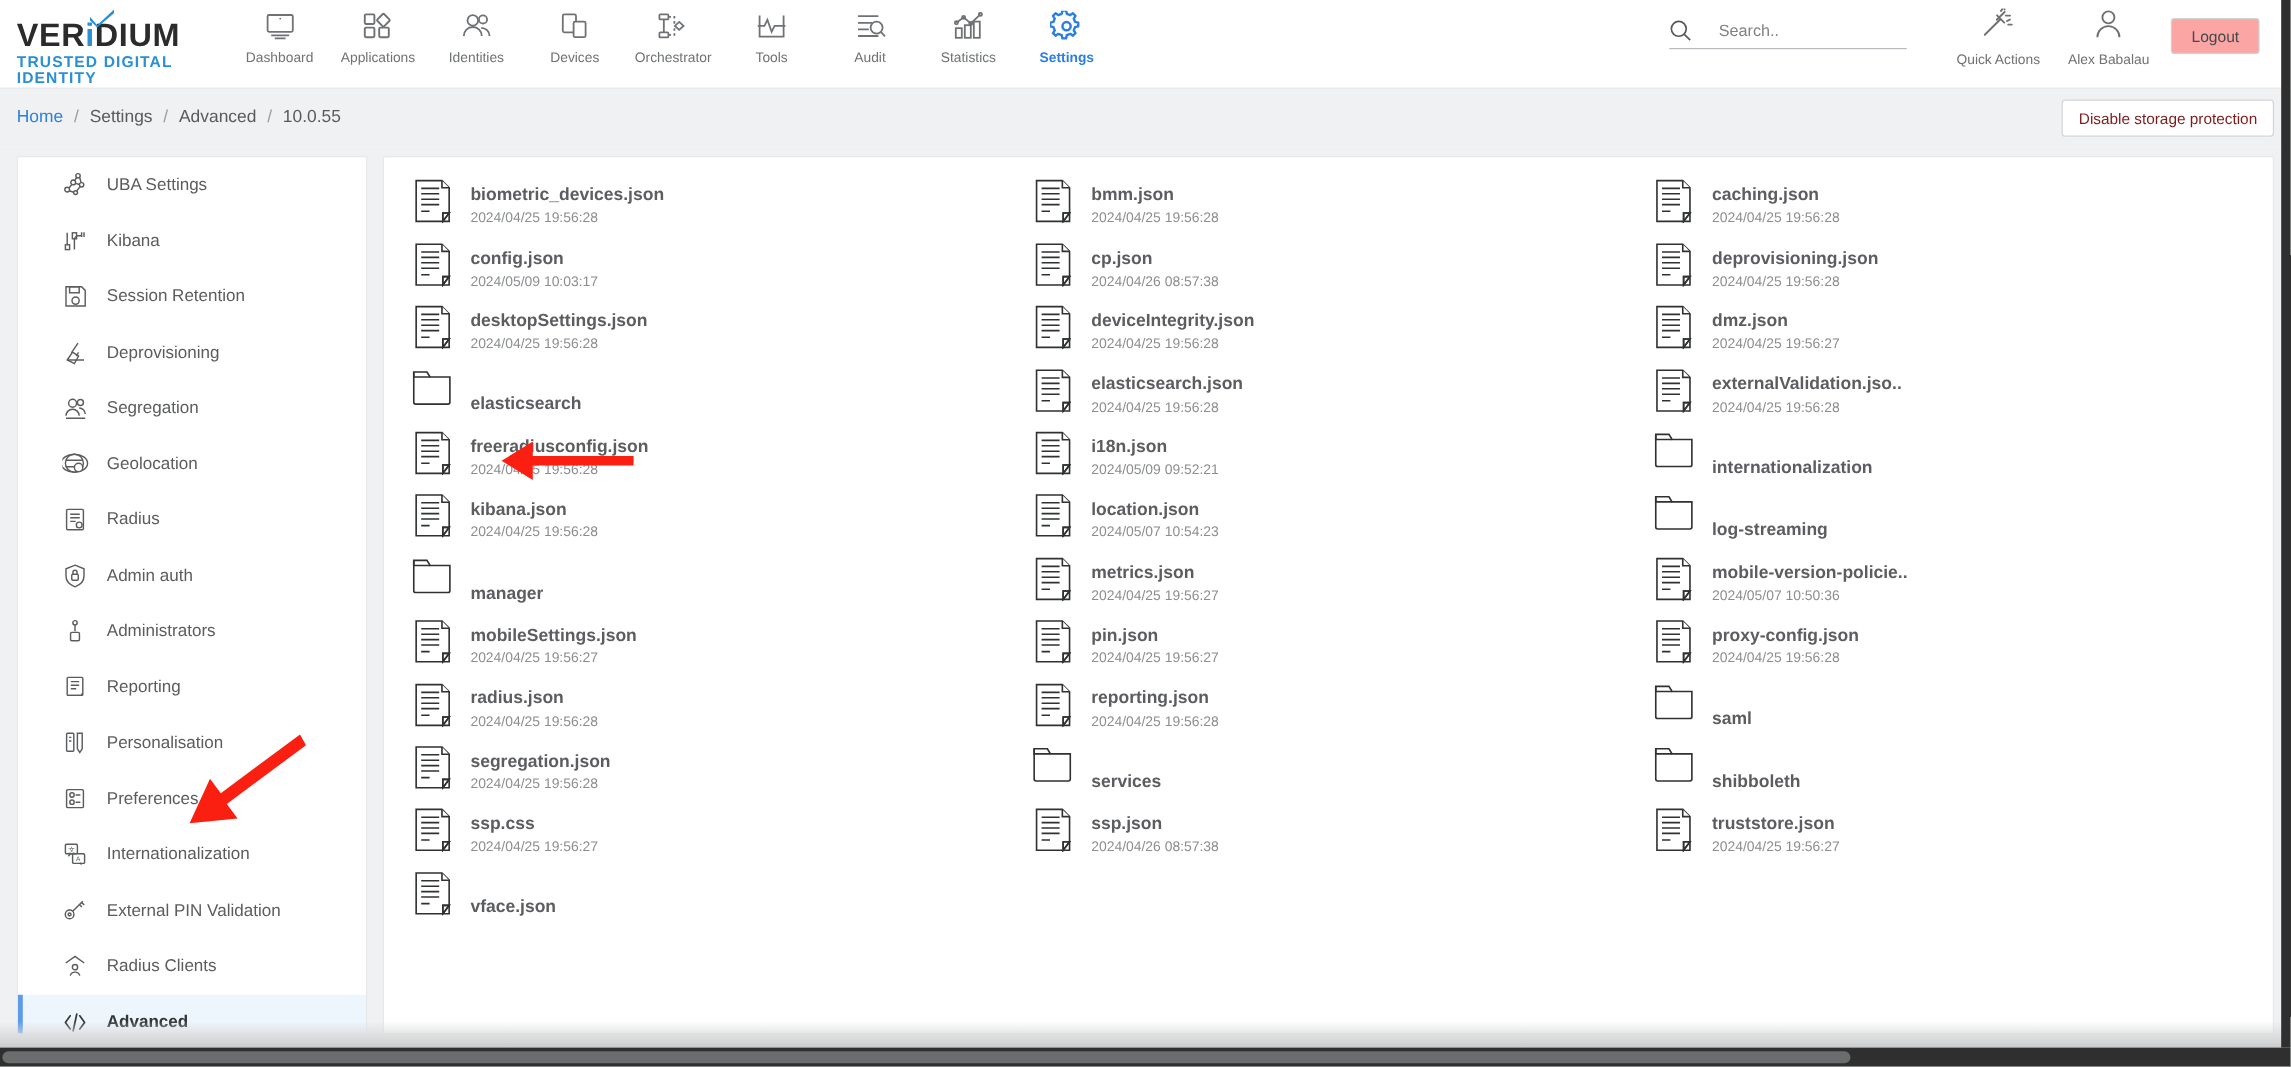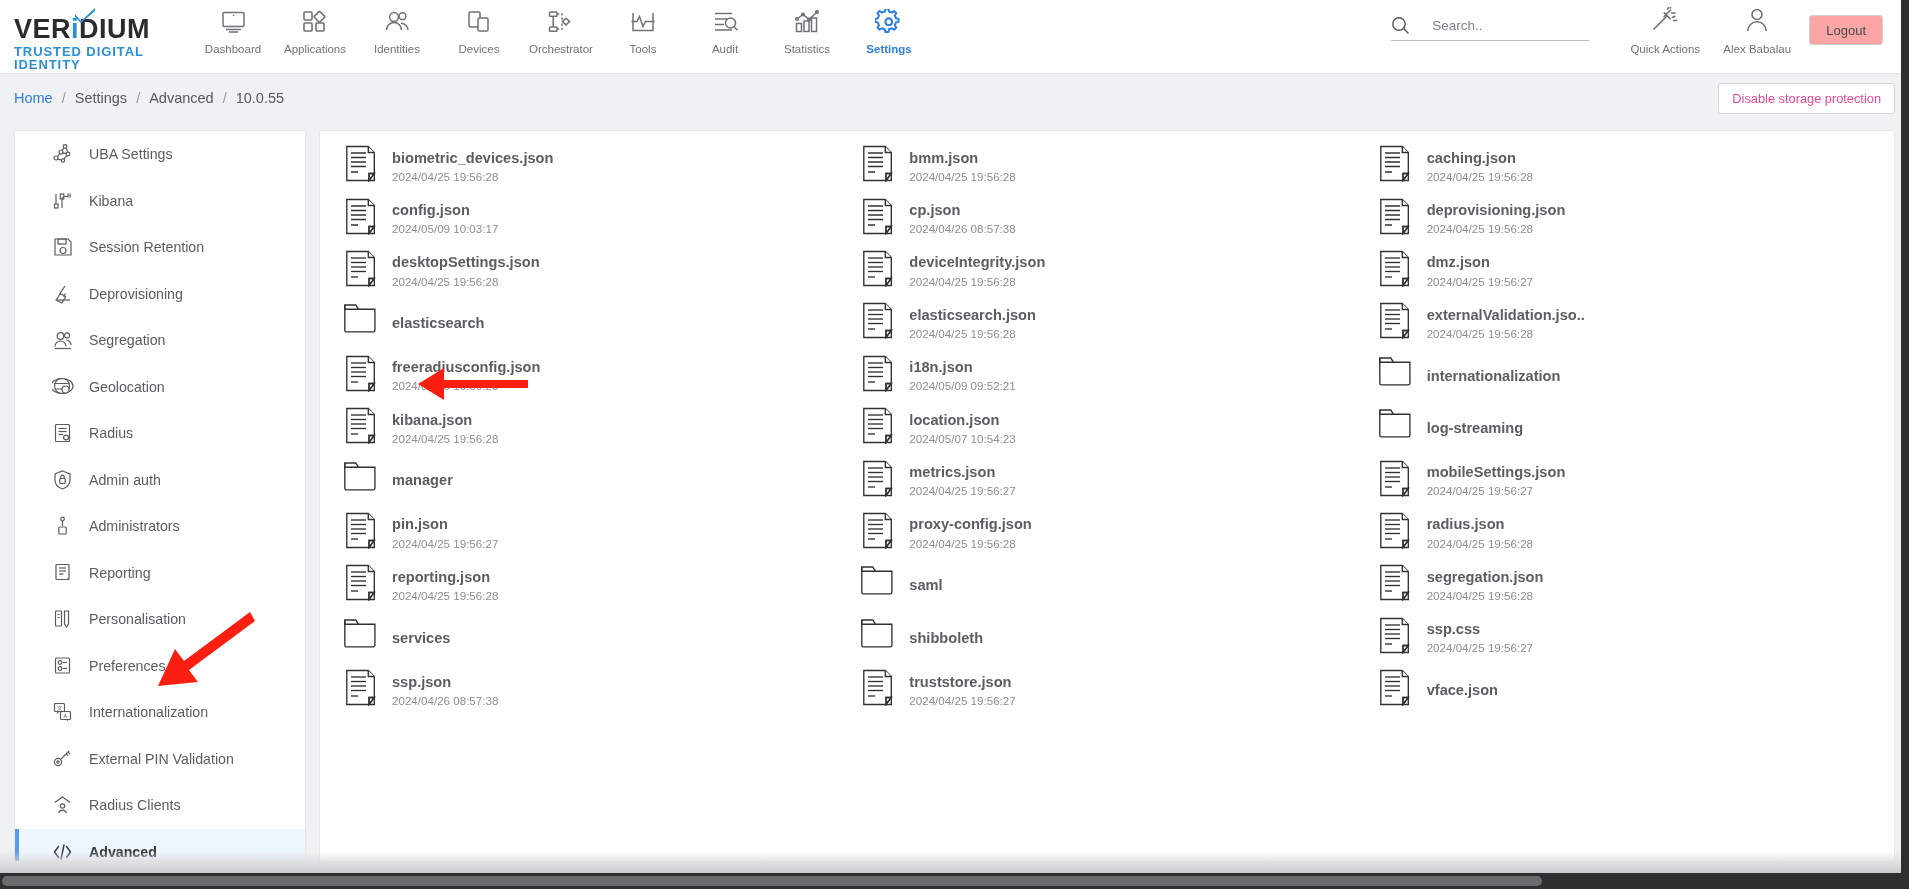--- a/index.html
+++ b/index.html
@@ -141,21 +141,21 @@
   }
   .crumbs { font-size: 14.5px; color: #58595b; display: flex; align-items: center; }
   .crumbs .c-home { color: #2b7fe0; cursor: pointer; }
   .crumbs .c-sep { margin: 0 9px; color: #9a9c9e; }
   .crumbs .c-item { cursor: pointer; }
   .storage-btn {
     margin-left: auto;
     height: 31px;
     padding: 0 13px;
     font-size: 12.8px;
-    color: #ec4899;
+    color: #7f1d1d;
     background: #ffffff;
     border: 1px solid #d2d5d8;
     border-radius: 3px;
     cursor: pointer;
     font-family: "Liberation Sans", sans-serif;
   }
 
   
   .body-area {
     position: relative;
@@ -207,21 +207,21 @@
     padding: 6px 0 0 0;
   }
   .filegrid {
     display: grid;
     grid-template-columns: repeat(3, 1fr);
     column-gap: 0px;
     padding-left: 22px;
   }
   .fileitem {
     display: flex;
-    align-items: center;
+    align-items: flex-end;
     height: 52.4px;
     cursor: pointer;
     padding-top: 4px;
   }
   .fileitem .fi-icon {
     width: 36px; height: 40px;
     flex: 0 0 36px;
     display: flex; align-items: flex-start; justify-content: center;
     margin-right: 14px;
   }
@@ -1004,20 +1004,39 @@
                 <line x1="6" y1="8" x2="21" y2="8"></line>
                 <line x1="6" y1="12.5" x2="21" y2="12.5"></line>
                 <line x1="6" y1="17" x2="21" y2="17"></line>
                 <line x1="6" y1="21.5" x2="21" y2="21.5"></line>
                 <line x1="6" y1="27" x2="13" y2="27"></line>
                 <path d="M24 28.5 h5.3 l-5.3 7 z" fill="#fff"></path>
                 <path d="M24 28.5 v7 l5.3 -7 z"></path>
               </svg>
             </span>
             <div class="fi-text">
+              <span class="fi-name">mobile-version-policie..</span>
+              <span class="fi-date">2024/05/07 10:50:36</span>
+            </div>
+          </div>
+          <div class="fileitem">
+            <span class="fi-icon">
+              <svg width="31" height="37" viewBox="0 0 31 37" fill="none" stroke="#2f3133" stroke-width="1.35">
+                <path d="M1.8 1.5 h21.5 l6 6 v28 h-27.5 z" fill="#fff"></path>
+                <path d="M23.3 1.5 v6 h6" fill="#fff"></path>
+                <line x1="6" y1="8" x2="21" y2="8"></line>
+                <line x1="6" y1="12.5" x2="21" y2="12.5"></line>
+                <line x1="6" y1="17" x2="21" y2="17"></line>
+                <line x1="6" y1="21.5" x2="21" y2="21.5"></line>
+                <line x1="6" y1="27" x2="13" y2="27"></line>
+                <path d="M24 28.5 h5.3 l-5.3 7 z" fill="#fff"></path>
+                <path d="M24 28.5 v7 l5.3 -7 z"></path>
+              </svg>
+            </span>
+            <div class="fi-text">
               <span class="fi-name">mobileSettings.json</span>
               <span class="fi-date">2024/04/25 19:56:27</span>
             </div>
           </div>
           <div class="fileitem">
             <span class="fi-icon">
               <svg width="31" height="37" viewBox="0 0 31 37" fill="none" stroke="#2f3133" stroke-width="1.35">
                 <path d="M1.8 1.5 h21.5 l6 6 v28 h-27.5 z" fill="#fff"></path>
                 <path d="M23.3 1.5 v6 h6" fill="#fff"></path>
                 <line x1="6" y1="8" x2="21" y2="8"></line>

